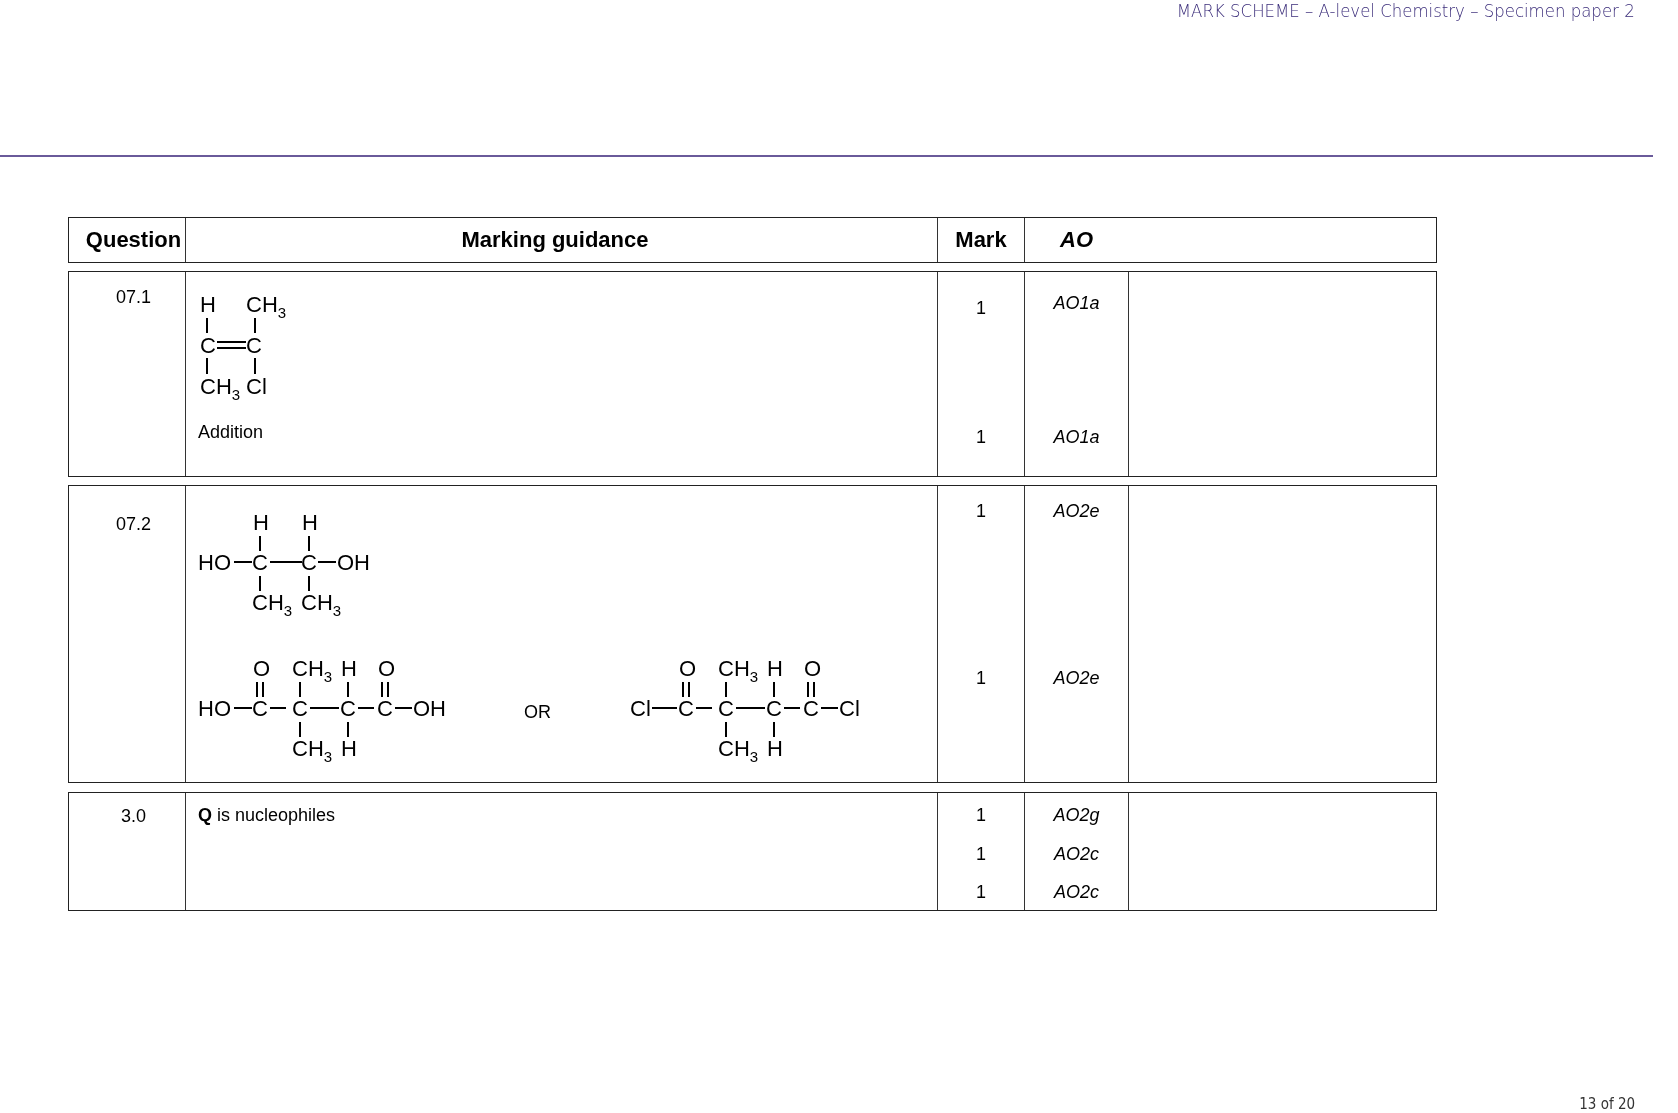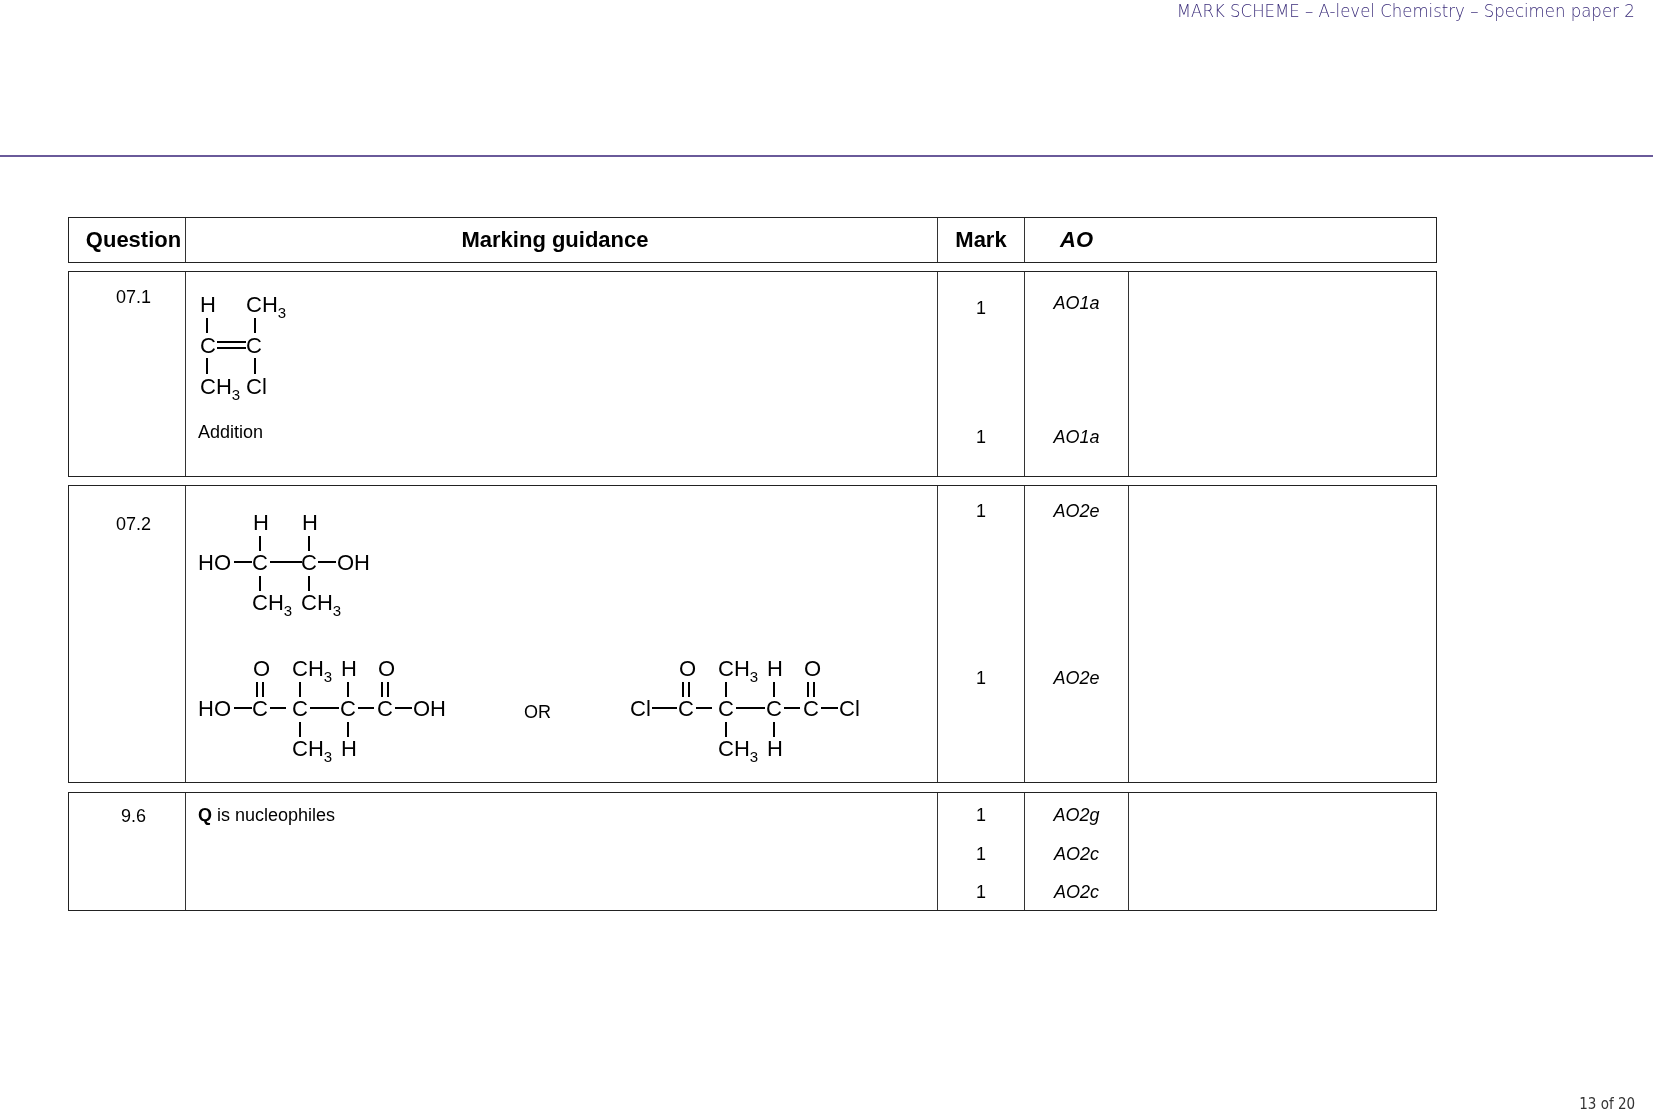--- a/index.html
+++ b/index.html
@@ -159,21 +159,21 @@
   </div>
   <div class="cell c-ao">
     <span class="txt center" style="top:15px;">AO2e</span>
     <span class="txt center" style="top:182px;">AO2e</span>
   </div>
   <div class="cell c-cm"></div>
 </div>
 
 <div class="tbl" style="top:792px;height:119px;">
   <div class="cell c-q">
-    <span class="txt center" style="top:13px;">9.6</span>
+    <span class="txt center" style="top:13px;">3.0</span>
   </div>
   <div class="cell c-g">
     <span class="txt" style="left:12px;top:12px;"><b>Q</b><span> is nucleophiles</span></span>
   </div>
   <div class="cell c-m">
     <span class="txt center" style="top:12px;">1</span>
     <span class="txt center" style="top:51px;">1</span>
     <span class="txt center" style="top:89px;">1</span>
   </div>
   <div class="cell c-ao">

